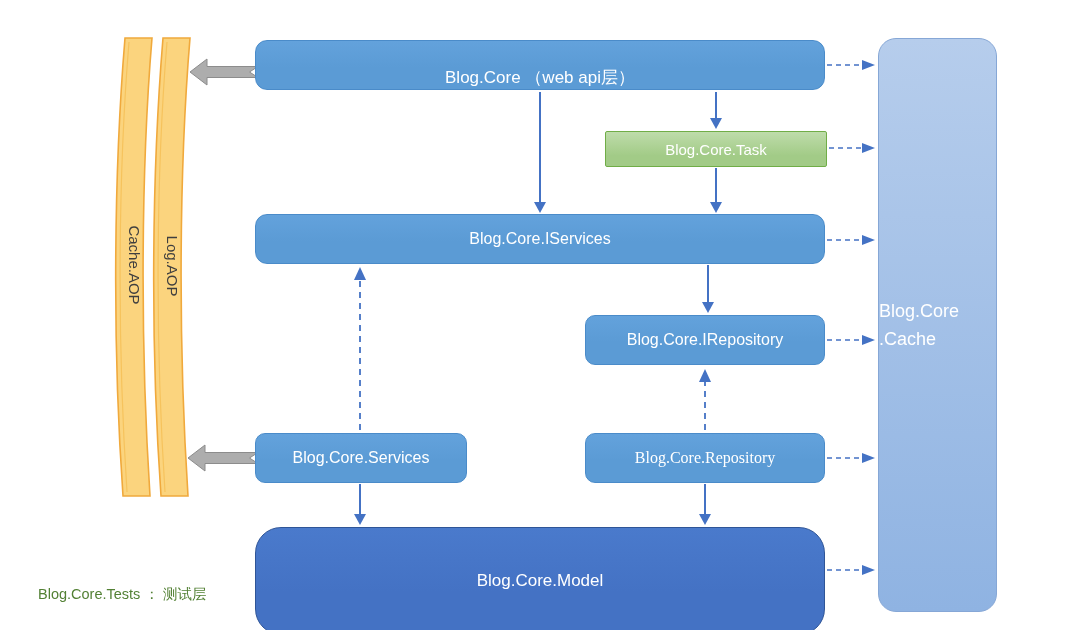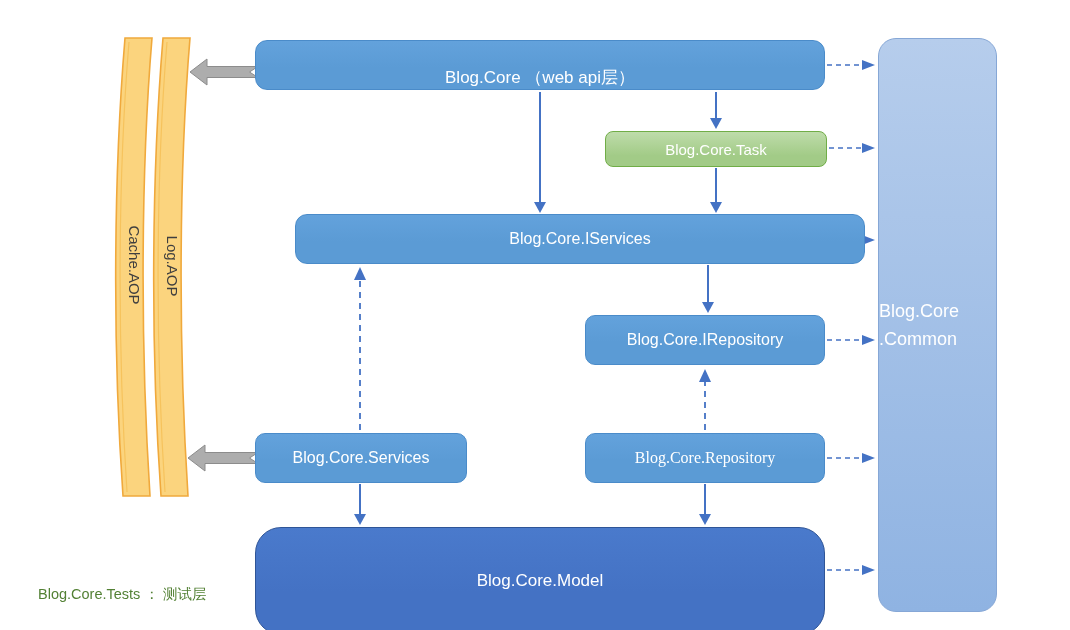--- a/index.html
+++ b/index.html
@@ -11,25 +11,25 @@
   .box {
     position:absolute; z-index:1; display:flex; align-items:center; justify-content:center;
     color:#ffffff; text-align:center; box-sizing:border-box;
   }
   .box-blue {
     background: linear-gradient(180deg, var(--box-blue-light,#63a2dc) 0%, var(--box-blue,#5b9bd5) 55%);
     border:1px solid var(--box-blue-border,#4a8bc9);
   }
   #box-webapi     { left:255px; top:40px;  width:570px; height:50px; font-size:17px; border-radius:12px;align-items:flex-end; }
   #box-task       {
-    left:605px; top:131px; width:222px; height:36px; font-size:15px; border-radius:8px;
+    left:605px; top:131px; width:222px; height:36px; font-size:15px; border-radius:2px;
     background: linear-gradient(180deg, var(--task-green-light,#bedcaa) 0%, var(--task-green,#a2cb87) 70%);
     border:1.5px solid var(--task-border,#70ad47);
   }
-  #box-iservices  { left:255px; top:214px; width:570px; height:50px; font-size:16px; border-radius:12px;margin-left:40px; }
+  #box-iservices  { left:255px; top:214px; width:570px; height:50px; font-size:16px; border-radius:12px; }
   #box-irepository{ left:585px; top:315px; width:240px; height:50px; font-size:16px; border-radius:10px; }
   #box-services   { left:255px; top:433px; width:212px; height:50px; font-size:16px; border-radius:10px; }
   #box-repository { left:585px; top:433px; width:240px; height:50px; font-size:16px; border-radius:10px;font-family:Liberation Serif, serif; }
   #box-model      {
     left:255px; top:527px; width:570px; height:108px; font-size:17px; border-radius:26px;
     background: linear-gradient(180deg, var(--model-blue-light,#4a7acc) 0%, var(--model-blue,#4472c4) 60%);
     border:1px solid var(--model-border,#2f5597);
   }
   #box-common {
     left:878px; top:38px; width:119px; height:574px; border-radius:18px; font-size:18px;
@@ -154,21 +154,21 @@
     <span>Blog.Core.Repository</span>
   </div>
 
   <div class="box" id="box-model">
     <span>Blog.Core.Model</span>
   </div>
 
   <div class="box" id="box-common">
     <div class="common-text">
       <div>Blog.Core</div>
-      <div>.Common</div>
+      <div>.Cache</div>
     </div>
   </div>
 
   <div id="legend">
     <div>Blog.Core.Tests ： 测试层</div>
     
   </div>
 
 </div>
 

